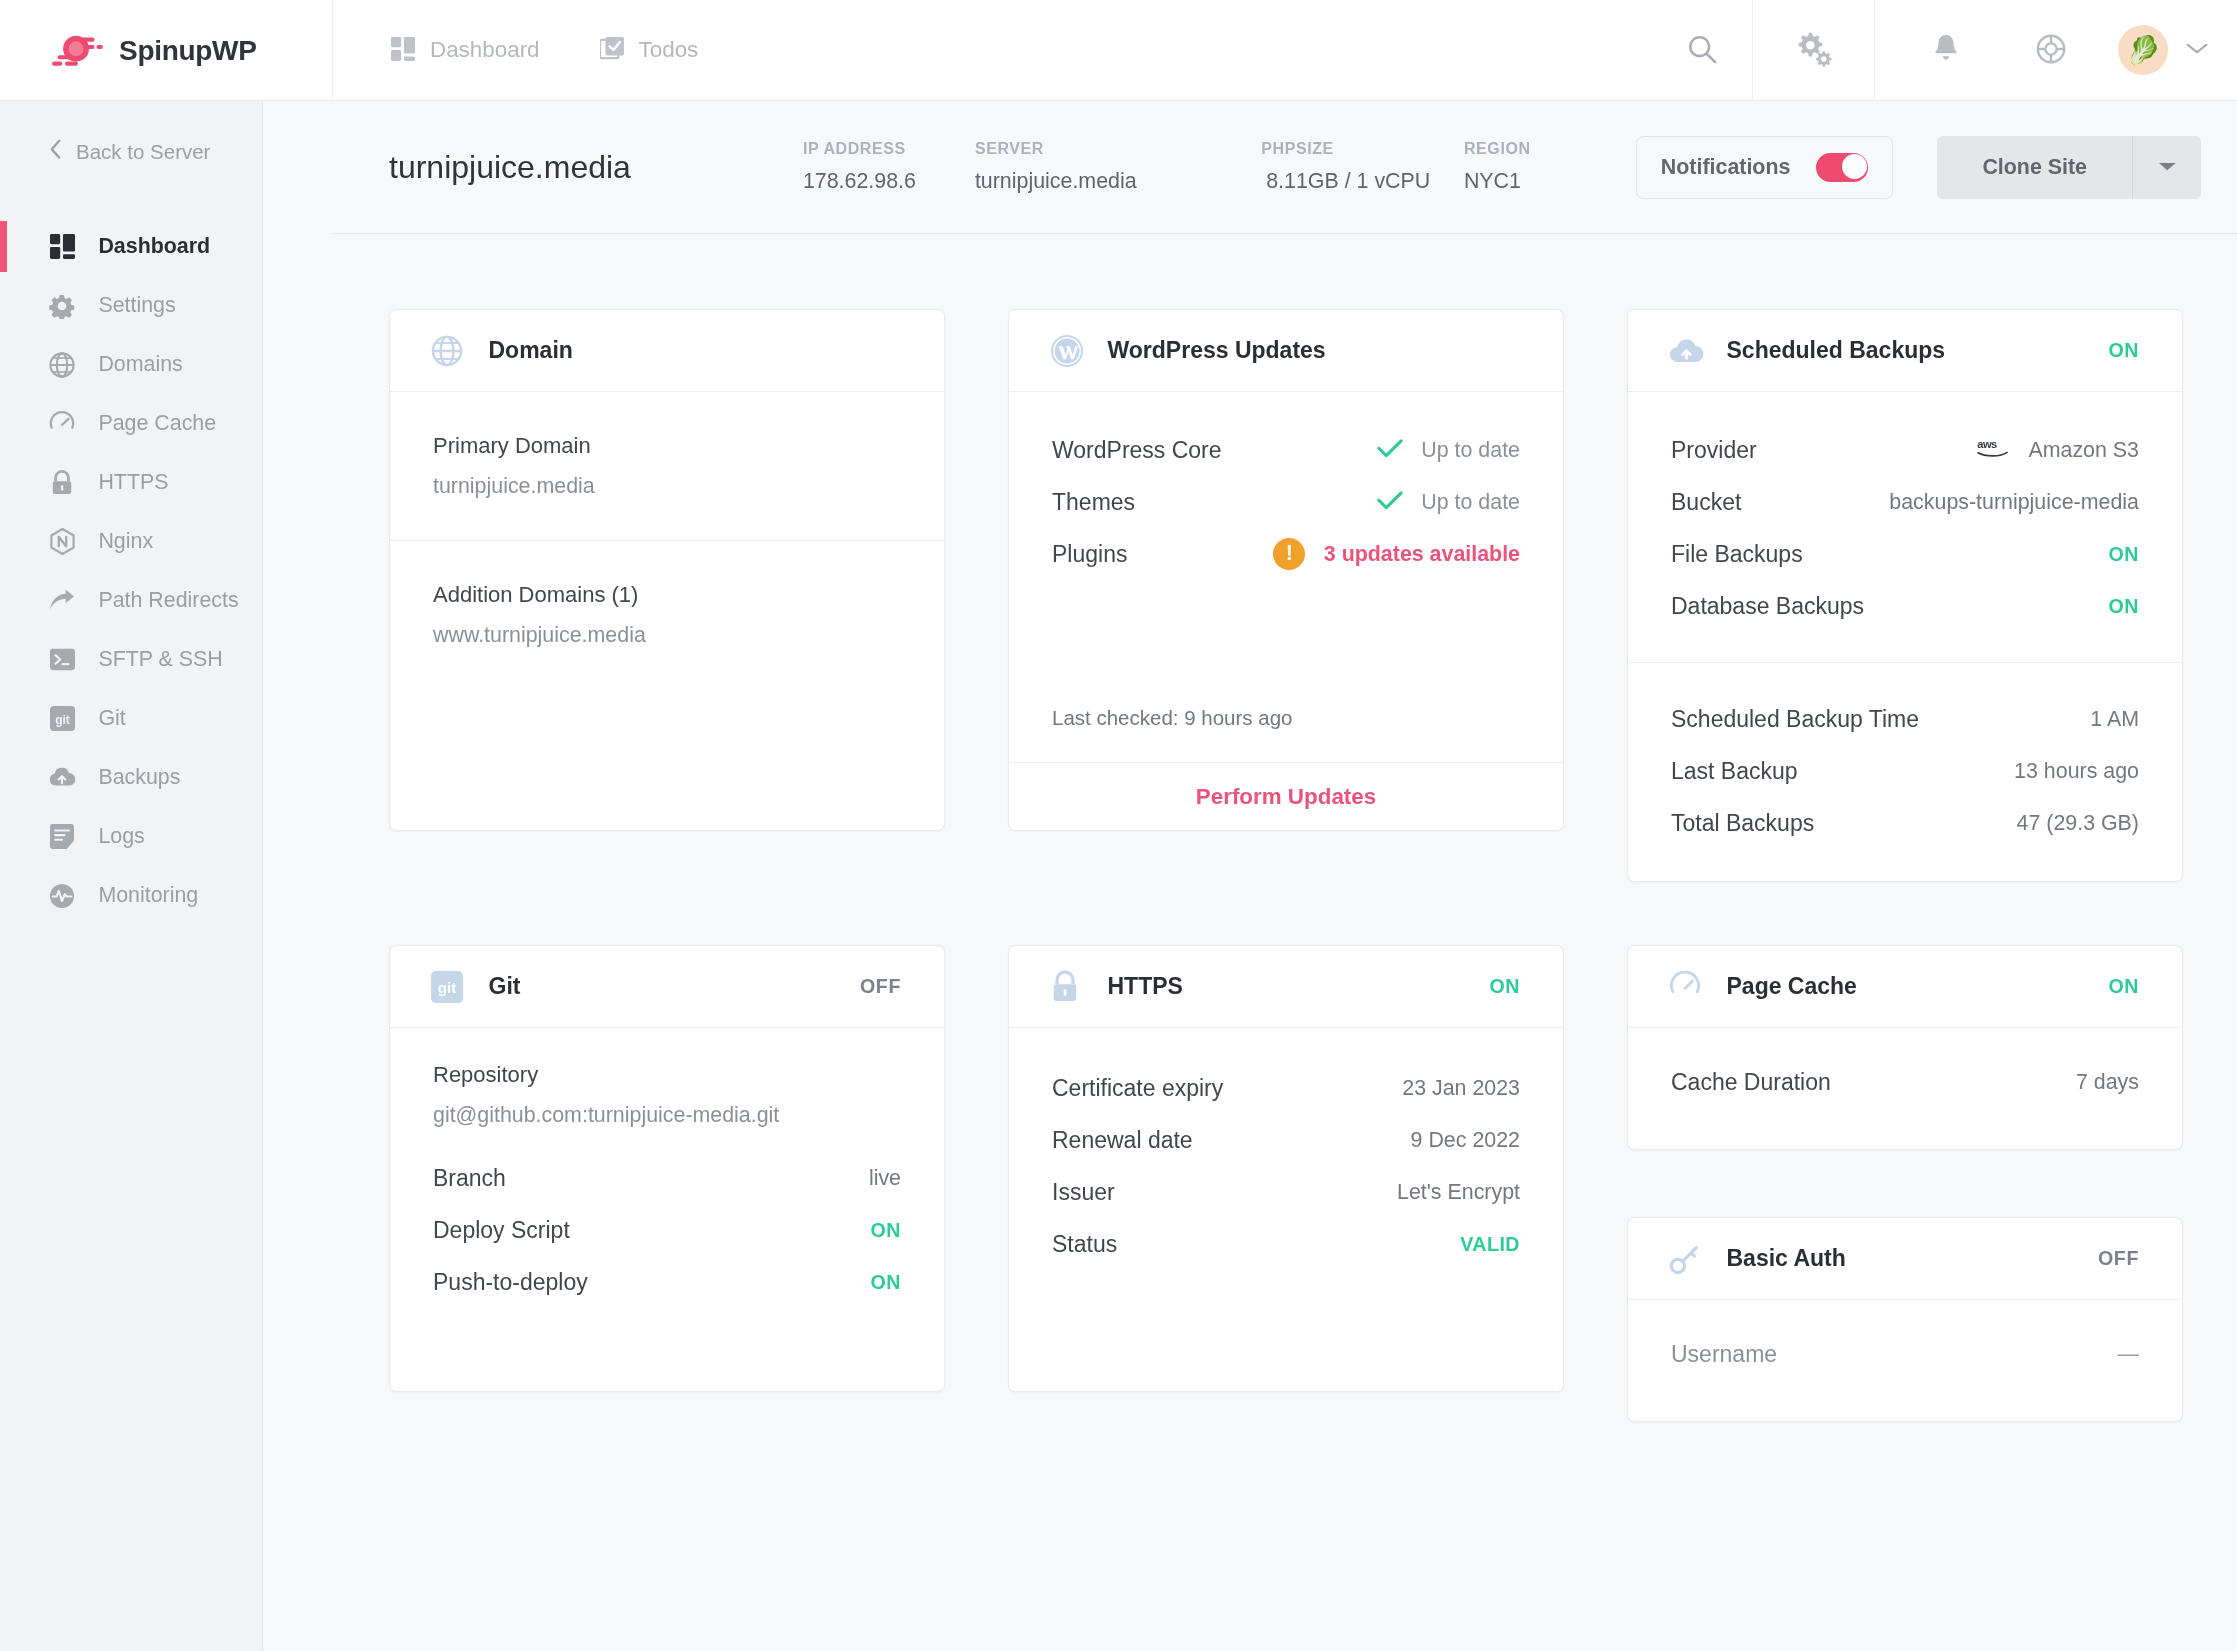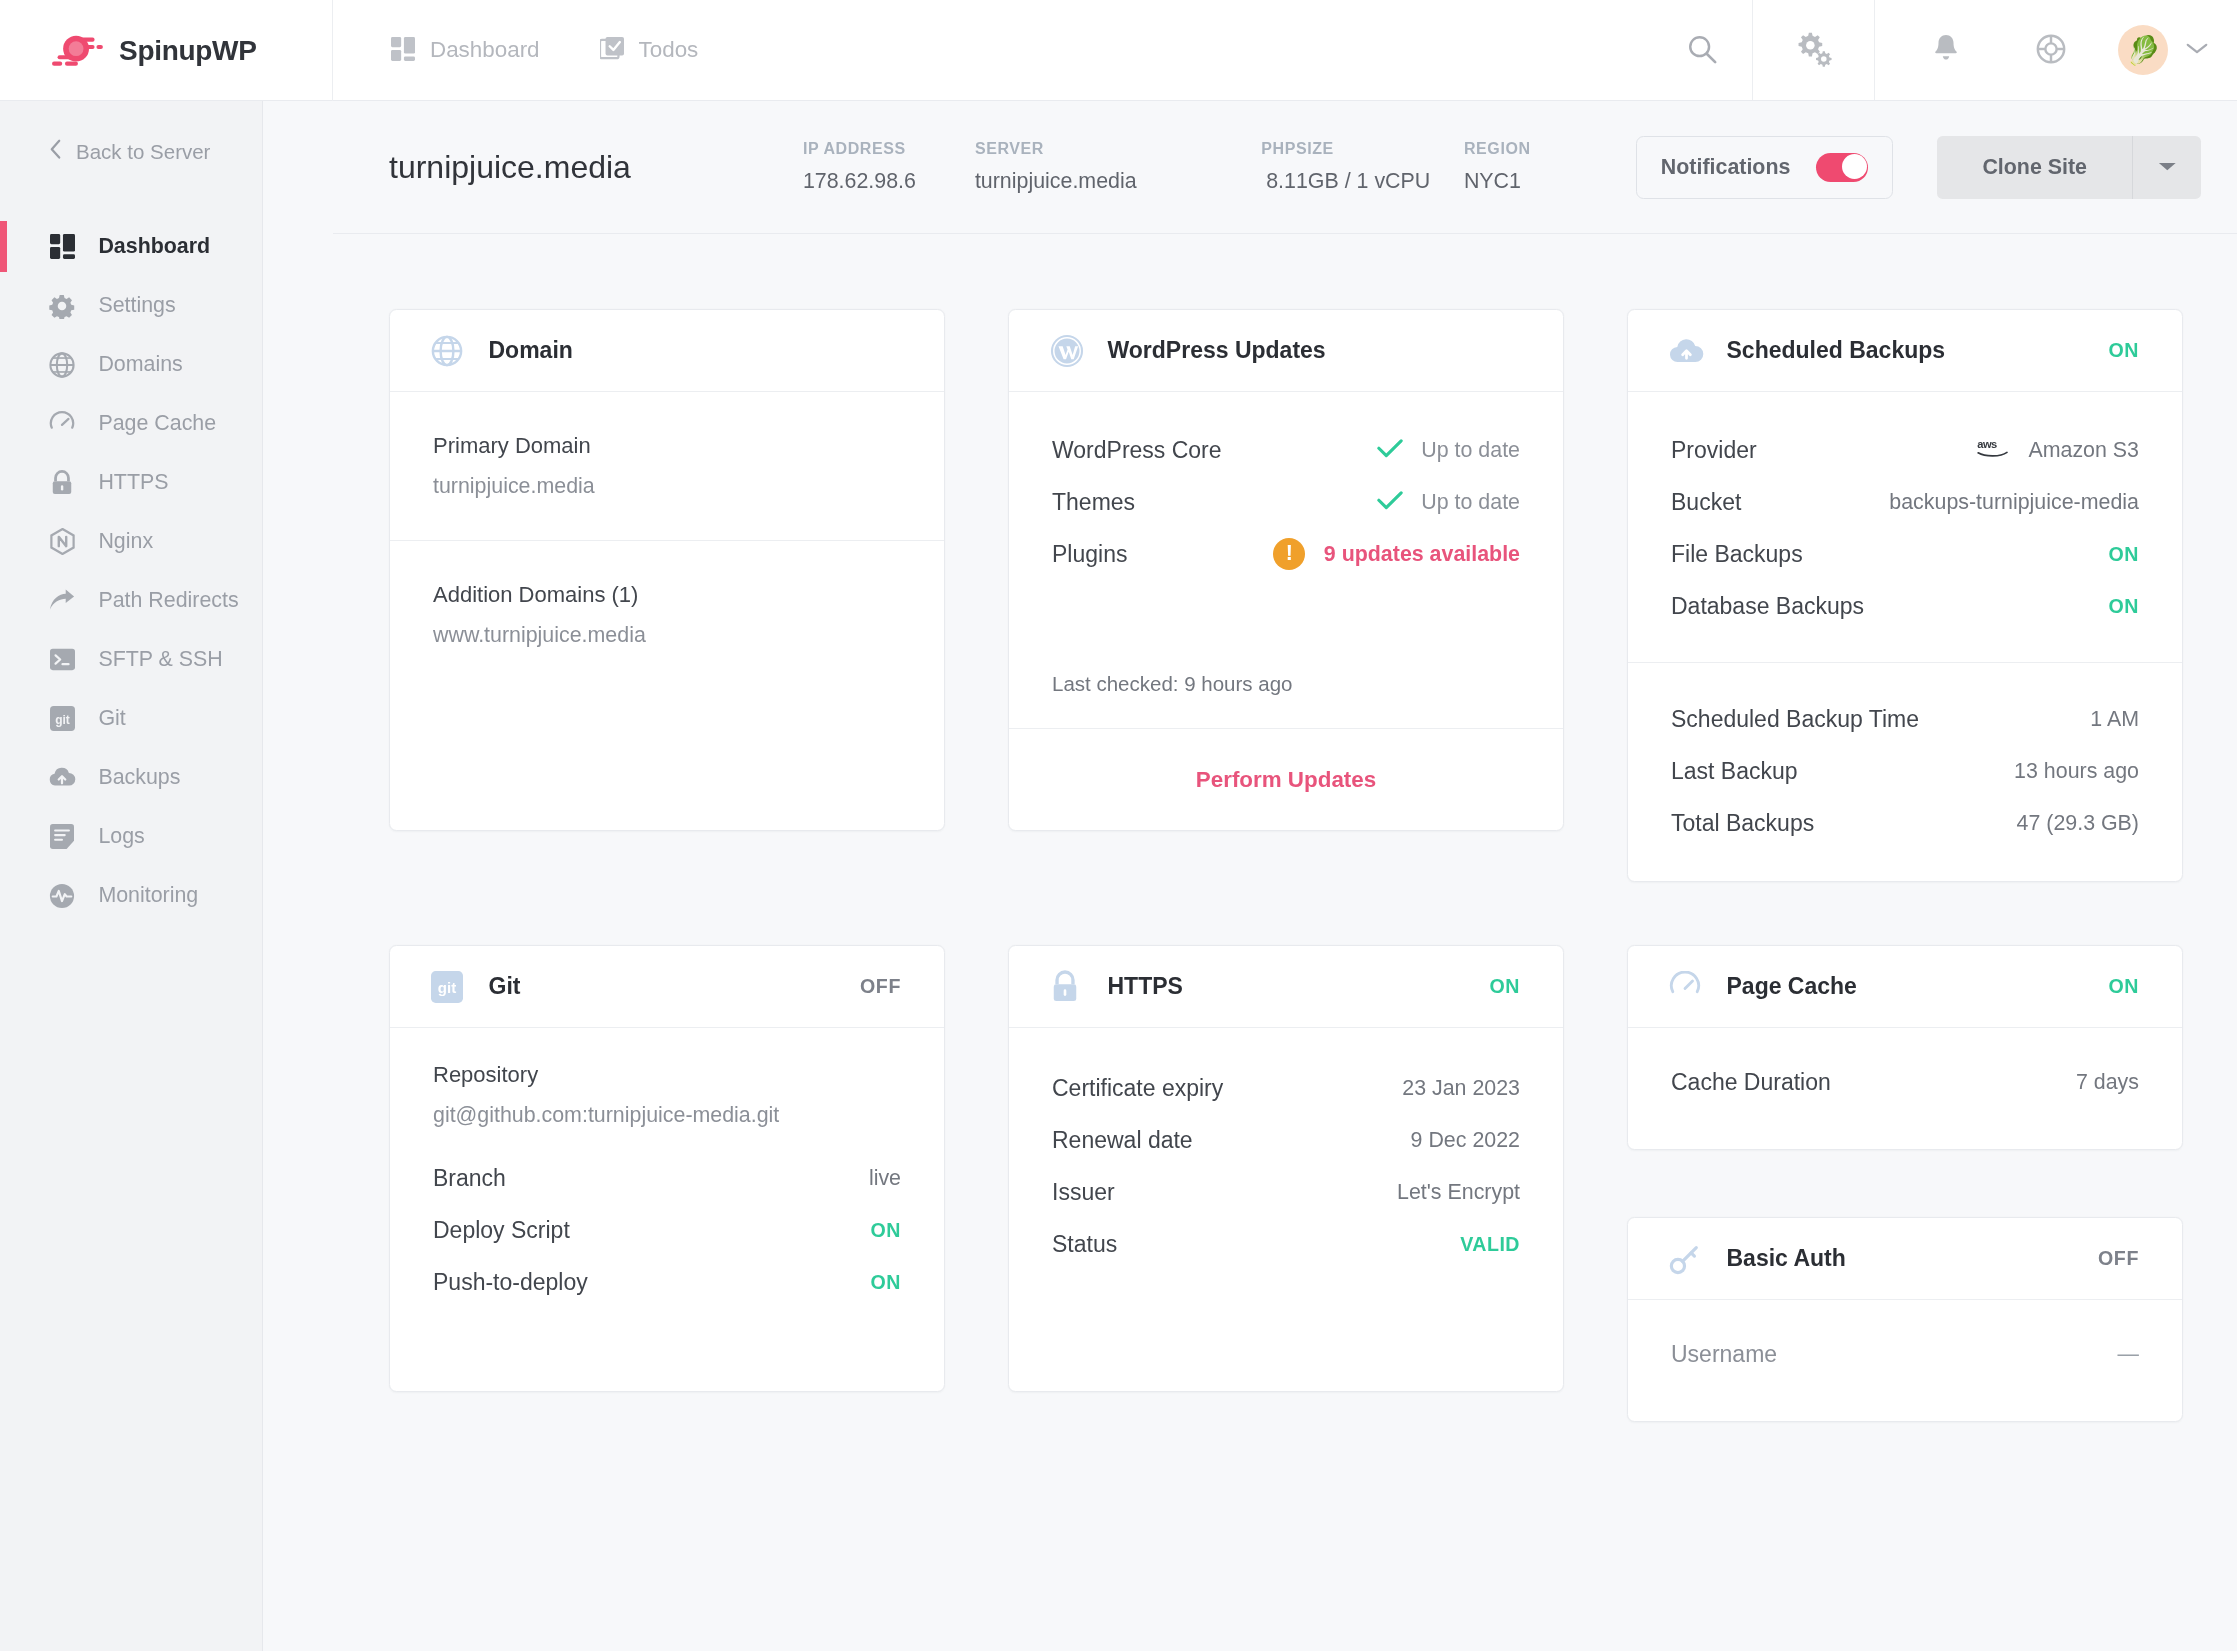--- a/index.html
+++ b/index.html
@@ -151,21 +151,21 @@
   .row-value.grey-dash { color: #9aa0a8; }
   .row-right { display: flex; align-items: center; gap: 18.6px; }
   .row-right .status-text { font-size: 21.4px; color: #8b8f97; }
   .row-right .status-text.pink { color: #e8547c; font-weight: bold; }
 
   .stack-label { font-size: 22px; color: #42464d; margin-bottom: 15px; }
   .stack-value { font-size: 21.4px; color: #8b8f97; }
   .divider { border-top: 0.9px solid #eceef1; margin: 0 -43px; }
 
   .card-foot {
-    height: 102px; border-top: 0.9px solid #eceef1;
+    height: 68px; border-top: 0.9px solid #eceef1;
     display: flex; align-items: center; justify-content: center;
     cursor: pointer;
   }
   .card-foot-label { font-size: 22.4px; font-weight: bold; color: #e8547c; }
 
   .lastchecked { font-size: 20.5px; color: #73777f; }
   .warn-circle {
     width: 32px; height: 32px; border-radius: 50%; background: #f0a02b;
     display: flex; align-items: center; justify-content: center;
     color: #fff; font-weight: bold; font-size: 21.4px; line-height: 1;
@@ -518,21 +518,21 @@
                   <path d="M2 11 L10 19 L26 3" fill="none" stroke="#2ecb99" stroke-width="3.4" stroke-linecap="round" stroke-linejoin="round"></path>
                 </svg>
             </span>
             <span class="status-text">Up to date</span>
           </span>
         </div>
         <div class="row">
           <span class="row-label">Plugins</span>
           <span class="row-right">
             <span class="warn-circle">!</span>
-            <span class="status-text pink">9 updates available</span>
+            <span class="status-text pink">3 updates available</span>
           </span>
         </div>
         <div style="flex:1;"></div>
         <div class="lastchecked">Last checked: 9 hours ago</div>
       </div>
       <div class="card-foot">
         <span class="card-foot-label">Perform Updates</span>
       </div>
     </div>
 

